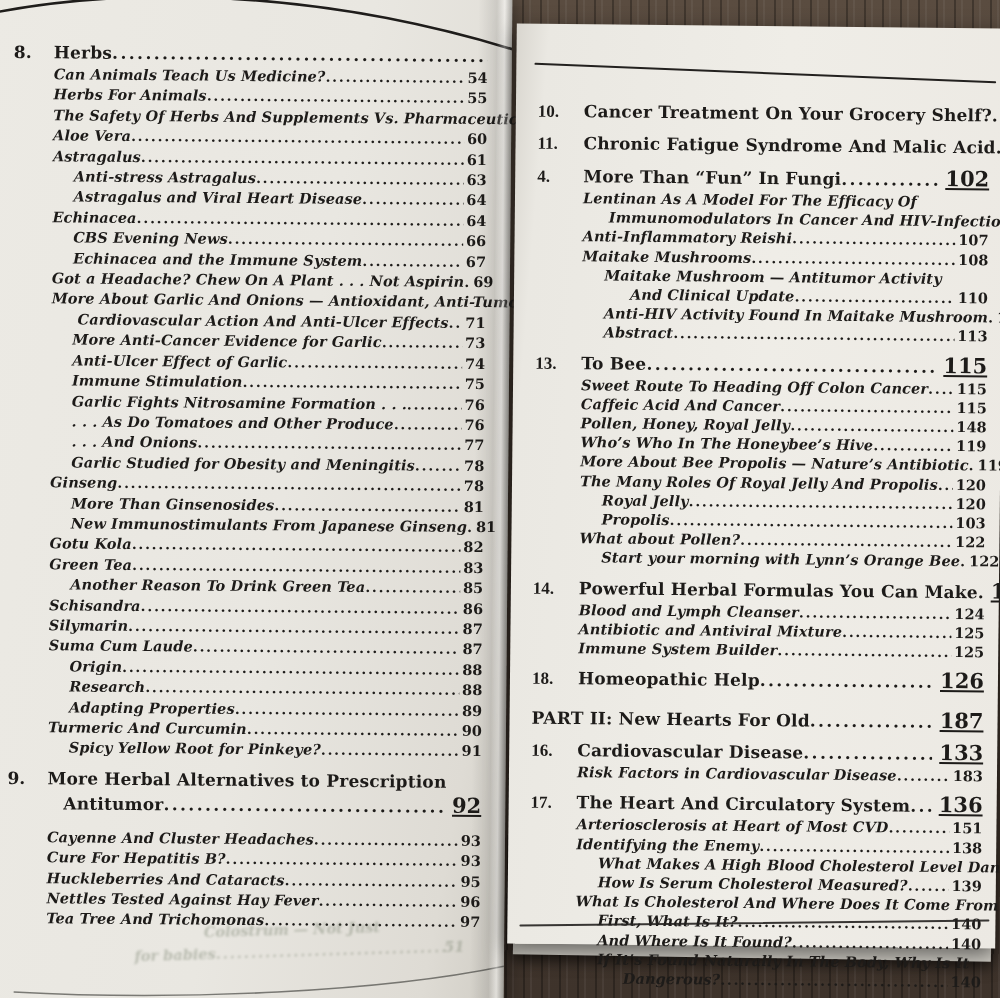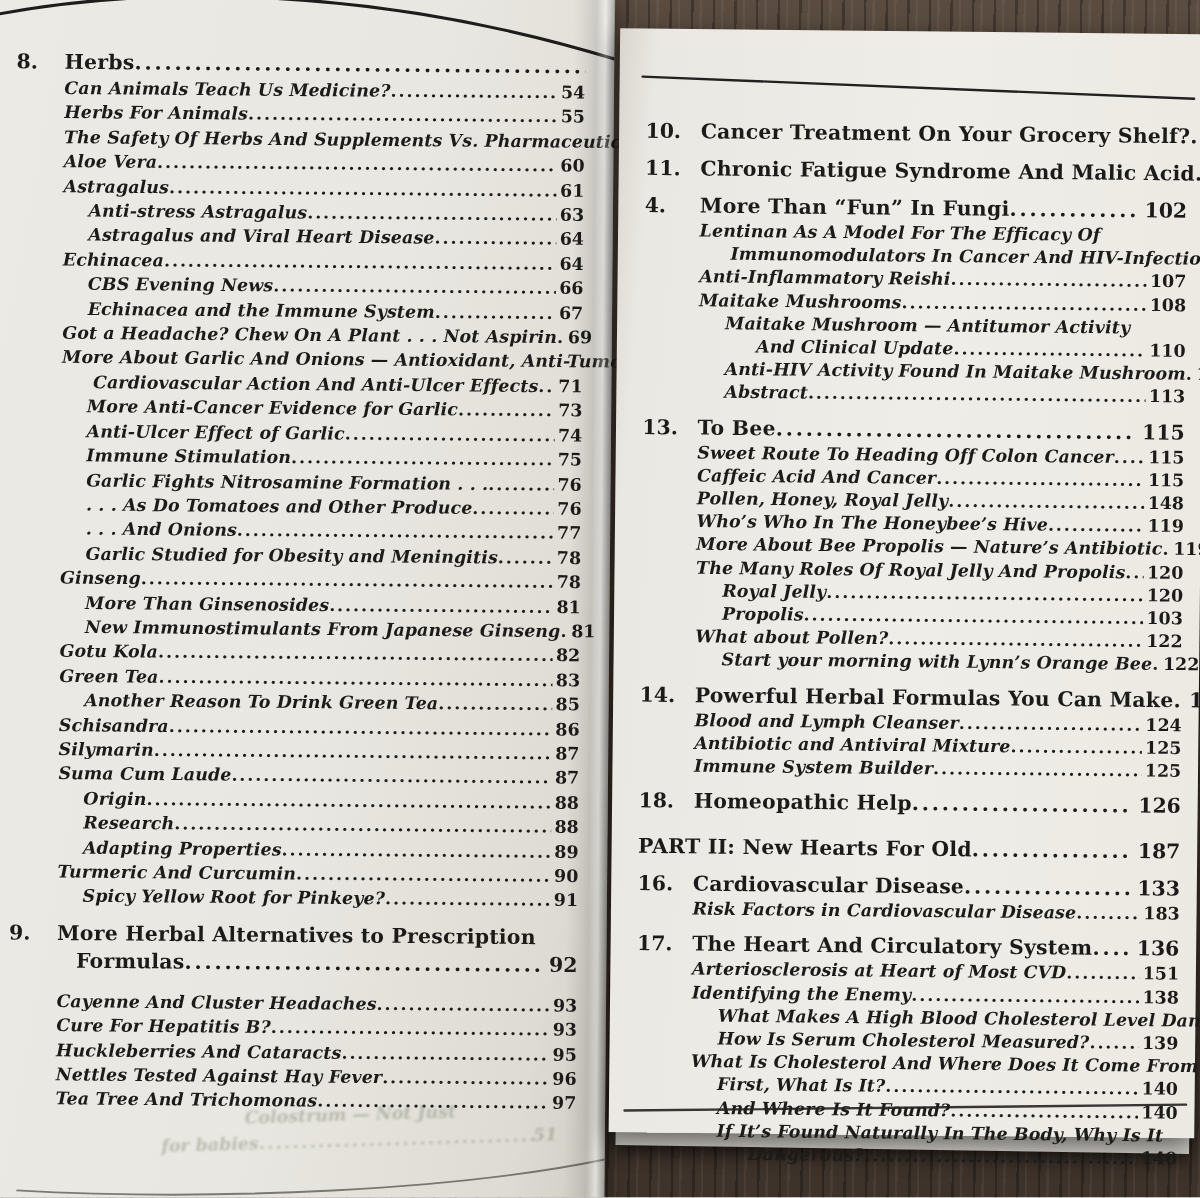--- a/index.html
+++ b/index.html
@@ -58,34 +58,34 @@
   .toc-line.cont{padding-left:calc(var(--ind) + 26px);}
   .lvl-1{--ind:40px;}
   .lvl-2{--ind:61px;}
   .page-right .lvl-1{--ind:46px;}
   .page-right .lvl-2{--ind:68px;}
   .lvl-sec,.lvl-part{--ind:0px;}
   .lvl-sec .toc-line.cont{padding-left:56px;}
   .lbl{white-space:nowrap; font-style:italic; font-weight:bold; letter-spacing:.1px;}
   .num{flex:0 0 auto; font-weight:bold; font-style:normal;}
   .page-left  .num{width:40px;}
-  .page-right .num{width:46px;}
+  .page-right .num{width:46px;font-family:Liberation Serif, serif;}
   .lvl-sec .lbl,.lvl-part .lbl{font-style:normal; font-weight:bold; letter-spacing:.2px;}
   .page-left  .lvl-sec{font-size:17px; line-height:23px; margin-top:9px;}
   .page-right .lvl-sec{font-size:17px; line-height:22px; margin-top:9px;}
   .page-right .lvl-part{font-size:17px; line-height:22px; margin-top:16px; margin-bottom:8px; font-weight:bold;}
   .gap-top{margin-top:12px;}
   .dots{flex:1 1 auto; min-width:6px; overflow:hidden; white-space:nowrap; font-weight:bold;}
   .dots::before{
     content:"....................................................................................................................................................................";
     letter-spacing:1.6px;
   }
   .lvl-sec .dots::before,.lvl-part .dots::before{letter-spacing:2.4px;}
   .pg{flex:0 0 auto; font-style:normal; font-weight:bold; padding-left:3px;}
-  .lvl-sec .pg,.lvl-part .pg{font-size:17px; padding-left:7px;}
+  .lvl-sec .pg,.lvl-part .pg{font-size:21px; padding-left:7px;text-decoration:underline;}
   
   .ghost{
     position:absolute; left:150px; top:928px; width:330px;
     transform:rotate(-2.2deg);
     color:#79826f; opacity:.42; filter:blur(1px);
     font-size:14.5px; font-weight:bold; font-style:italic; line-height:22px;
     pointer-events:none;
   }
   .ghost .g2{display:flex; align-items:baseline;}
   .ghost .gdots{flex:1; overflow:hidden; white-space:nowrap;}
@@ -343,21 +343,21 @@
             <span class="dots"></span>
             <span class="pg">91</span>
           </div>
         </div>
         <div class="toc-row lvl-sec">
           <div class="toc-line">
             <span class="num">9.</span>
             <span class="lbl">More Herbal Alternatives to Prescription</span>
           </div>
           <div class="toc-line cont">
-            <span class="lbl">Formulas</span>
+            <span class="lbl">Antitumor</span>
             <span class="dots"></span>
             <span class="pg">92</span>
           </div>
         </div>
         <div class="toc-row lvl-1 gap-top">
           <div class="toc-line">
             <span class="lbl">Cayenne And Cluster Headaches</span>
             <span class="dots"></span>
             <span class="pg">93</span>
           </div>

